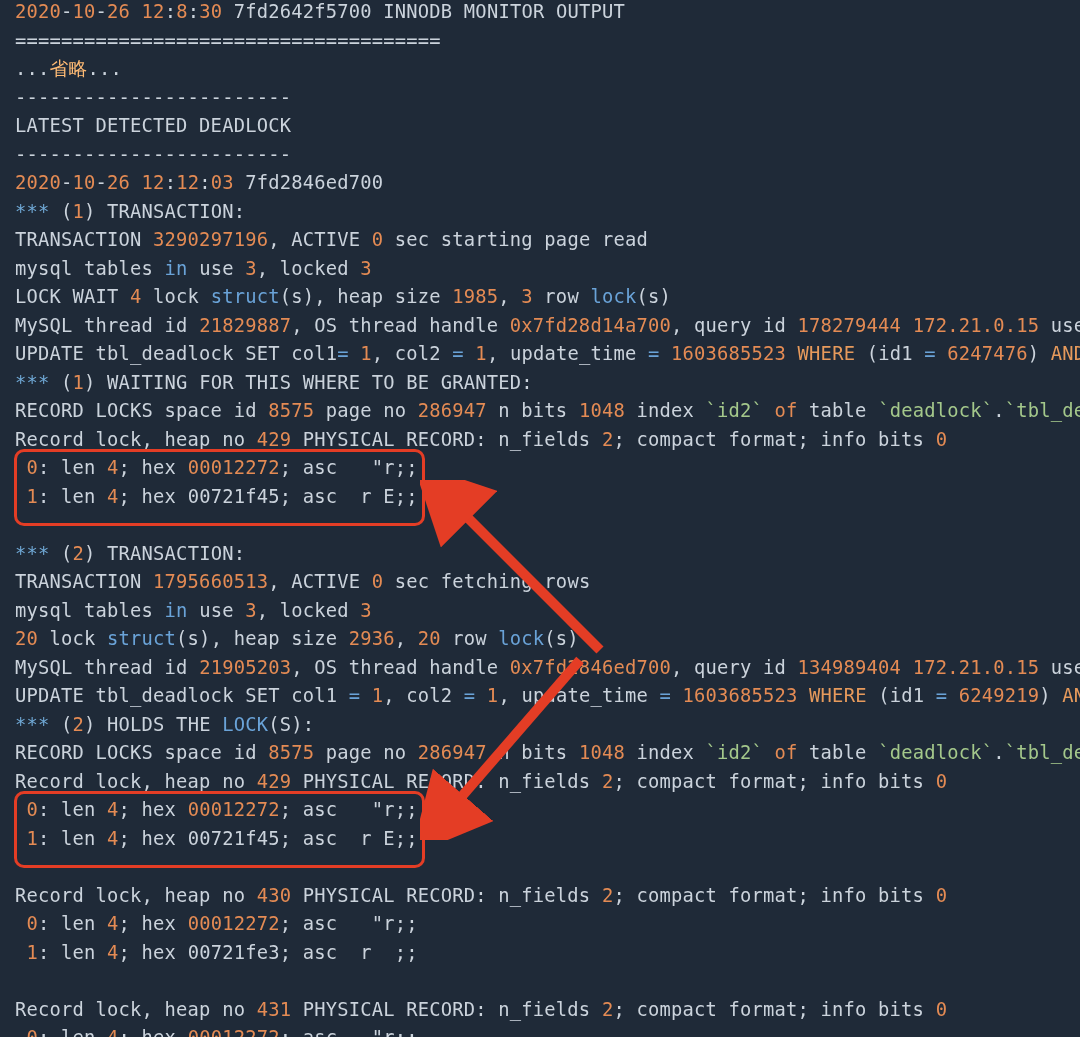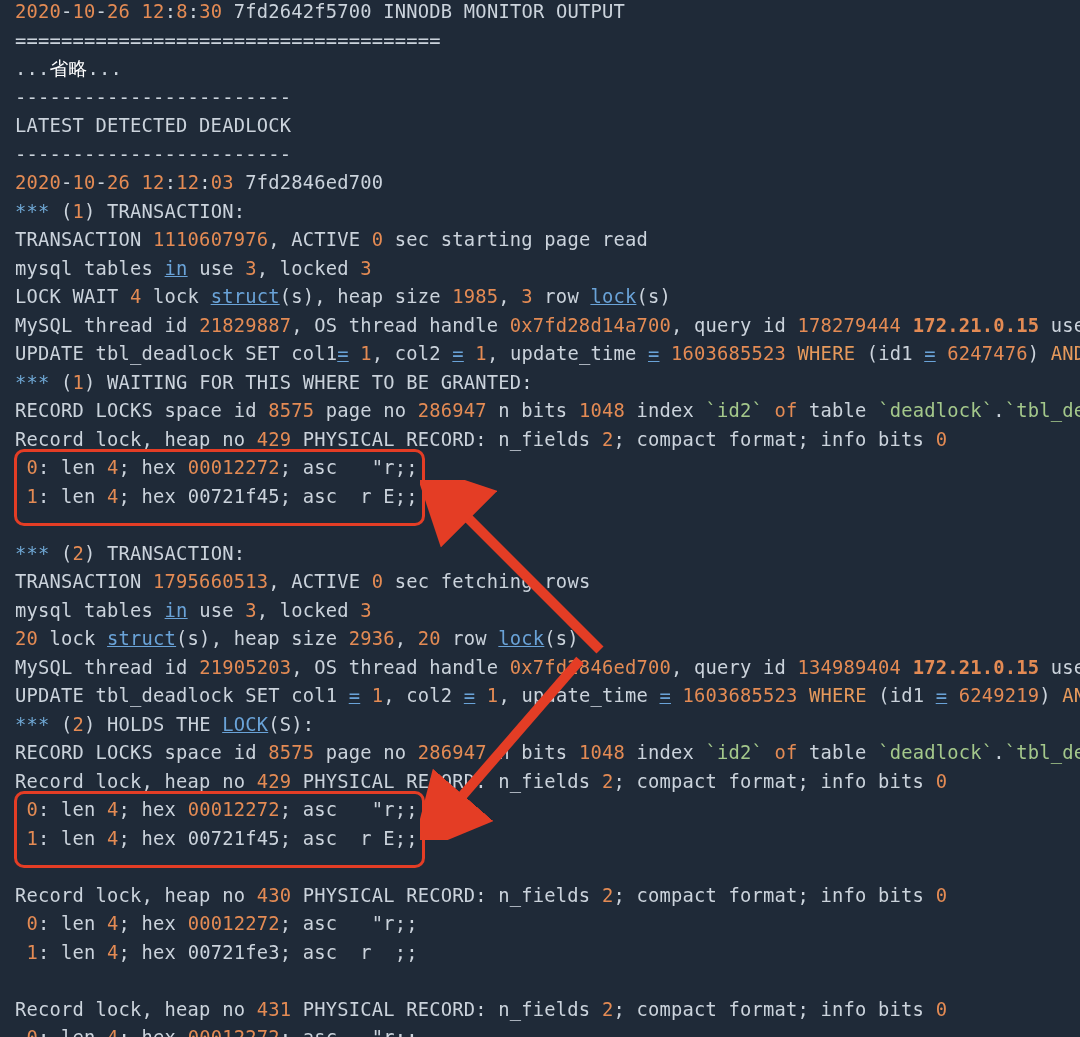--- a/index.html
+++ b/index.html
@@ -17,28 +17,28 @@
     position: relative;
   }
   #code {
     position: absolute;
     left: 15px;
     top: -2px;
     white-space: pre;
     z-index: 1;
   }
   .num { color: #e48b54; }   
-  .kw  { color: #6aa3d8; text-decoration: underline; }   
+  .kw  { color: #6aa3d8; }   
   .kw2 { color: #e69a5c; margin-top: 12px; }   
   .of  { color: #e48b54; text-align: right; }
   .str { color: #a4c88b; }   
   .star{ color: #70a9d6; }
   .ell { color: #cbd3dc; }
-  .cn  { color: #ffffff; } 
-  .ip  { color: #e48b54; font-weight: bold; }
+  .cn  { color: #fdba74; } 
+  .ip  { color: #e48b54; }
 
   
   .hl {
     position: absolute;
     border: 3.5px solid #e43d25;
     border-radius: 10px;
     z-index: 2;
     pointer-events: none;
   }
   #hl1 { left: 14px;  top: 449px; width: 405px; height: 71px; }
@@ -51,21 +51,21 @@
 <body>
 
 <div id="code"><span class="num">2020</span><span>-</span><span class="num">10</span><span>-</span><span class="num">26</span> <span class="num">12</span><span>:</span><span class="num">8</span><span>:</span><span class="num">30</span> <span>7fd2642f5700</span> <span>INNODB MONITOR OUTPUT</span>
 <span>=====================================</span>
 <span class="ell">...</span><span class="cn">省略</span><span class="ell">...</span>
 <span>------------------------</span>
 <span>LATEST DETECTED DEADLOCK</span>
 <span>------------------------</span>
 <span class="num">2020</span><span>-</span><span class="num">10</span><span>-</span><span class="num">26</span> <span class="num">12</span><span>:</span><span class="num">12</span><span>:</span><span class="num">03</span> <span>7fd2846ed700</span>
 <span class="star">***</span> (<span class="num">1</span><span>) TRANSACTION:</span>
-<span>TRANSACTION </span><span class="num">1110607976</span><span>, ACTIVE </span><span class="num">0</span><span> sec starting page read</span>
+<span>TRANSACTION </span><span class="num">3290297196</span><span>, ACTIVE </span><span class="num">0</span><span> sec starting page read</span>
 <span>mysql tables </span><span class="kw">in</span><span> use </span><span class="num">3</span><span>, locked </span><span class="num">3</span>
 <span>LOCK WAIT </span><span class="num">4</span><span> lock </span><span class="kw">struct</span><span>(s), heap size </span><span class="num">1985</span><span>, </span><span class="num">3</span><span> row </span><span class="kw">lock</span><span>(s)</span>
 <span>MySQL thread id </span><span class="num">21829887</span><span>, OS thread handle </span><span class="num">0x7fd28d14a700</span><span>, query id </span><span class="num">178279444</span><span> </span><span class="ip">172.21.0.15</span><span> user</span>
 <span>UPDATE tbl_deadlock SET col1</span><span class="kw">=</span> <span class="num">1</span><span>, col2 </span><span class="kw">=</span> <span class="num">1</span><span>, update_time </span><span class="kw">=</span> <span class="num">1603685523</span> <span class="kw2">WHERE</span><span> (id1 </span><span class="kw">=</span> <span class="num">6247476</span><span>) </span><span class="kw2">AND</span> 
 <span class="star">***</span> (<span class="num">1</span><span>) WAITING FOR THIS WHERE TO BE GRANTED:</span>
 <span>RECORD LOCKS space id </span><span class="num">8575</span><span> page no </span><span class="num">286947</span><span> n bits </span><span class="num">1048</span><span> index </span><span class="str">`id2`</span> <span class="of">of</span><span> table </span><span class="str">`deadlock`</span><span>.</span><span class="str">`tbl_dec</span>
 <span>Record lock, heap no </span><span class="num">429</span><span> PHYSICAL RECORD: n_fields </span><span class="num">2</span><span>; compact format; info bits </span><span class="num">0</span>
  <span class="num">0</span><span>: len </span><span class="num">4</span><span>; hex </span><span class="num">00012272</span><span>; asc   "r;;</span>
  <span class="num">1</span><span>: len </span><span class="num">4</span><span>; hex </span><span>00721f45</span><span>; asc  r E;;</span>
 

